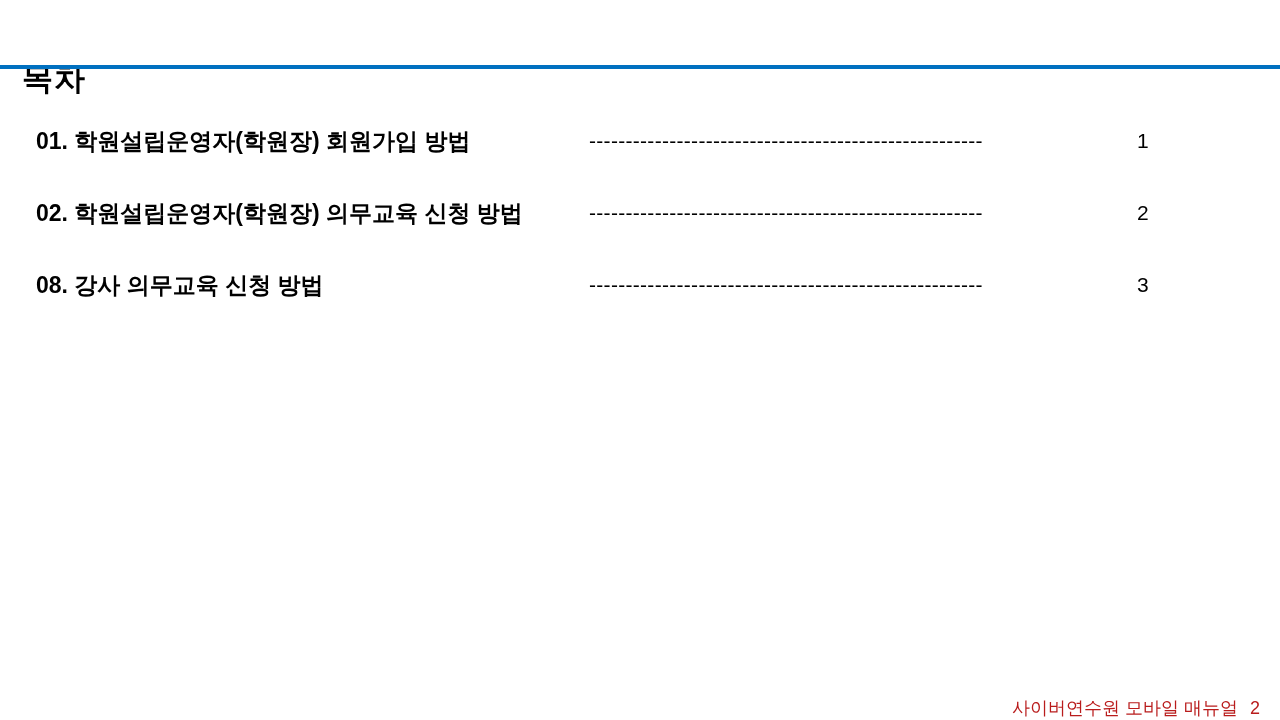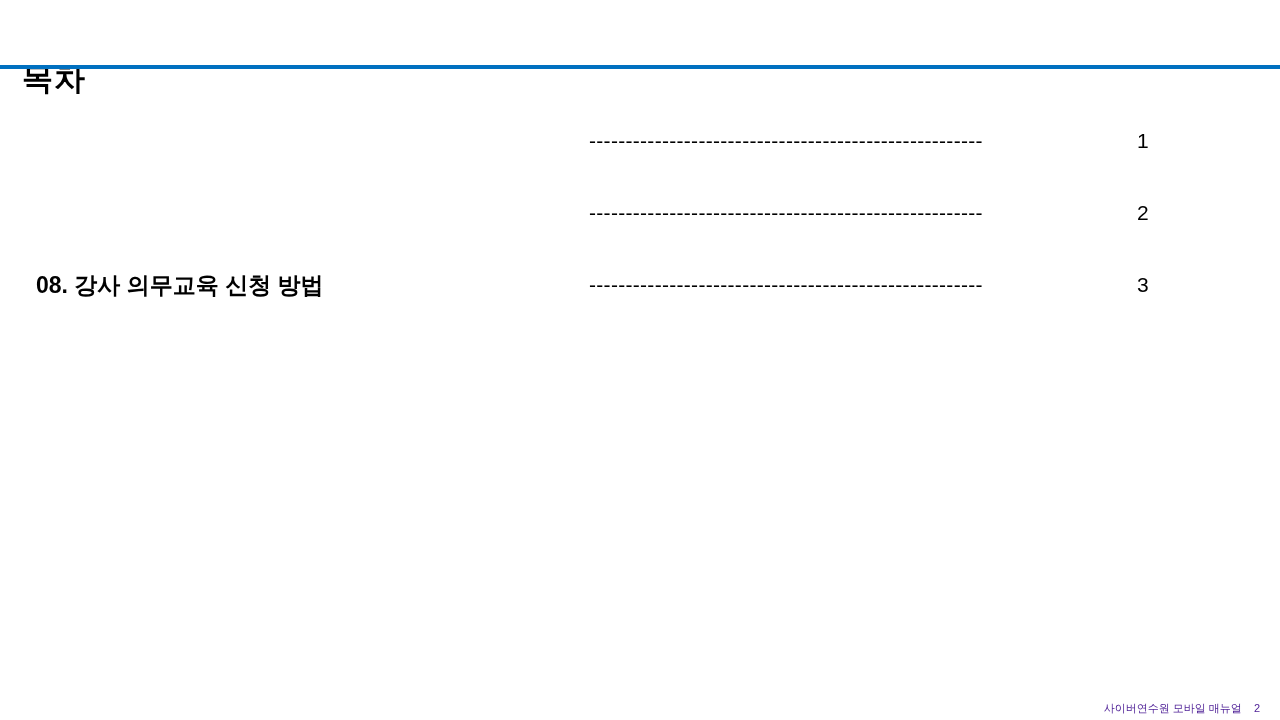--- a/index.html
+++ b/index.html
@@ -66,41 +66,43 @@
       position: absolute;
       left: 1101px;
       top: 0;
       font-size: 21px;
       line-height: 34px;
     }
     .footer {
       position: absolute;
       right: 20px;
       top: 697px;
-      font-size: 11px;
+      font-size: 18px;
       line-height: 22px;
-      color: #4c1d95;
+      color: #b91c1c;
       white-space: nowrap;
     }
     .footer span + span {
       margin-left: 12px;
     }
   </style>
 </head>
 <body>
 
 <div class="slide-title">목차</div>
 <div class="title-rule" style="background: rgb(0, 112, 192);"></div>
 
 <div class="toc">
   <div class="toc-row">
+    <span class="toc-label">01. 학원설립운영자(학원장) 회원가입 방법</span>
     <span class="toc-leader">------------------------------------------------------</span>
     <span class="toc-page">1</span>
   </div>
   <div class="toc-row">
+    <span class="toc-label">02. 학원설립운영자(학원장) 의무교육 신청 방법</span>
     <span class="toc-leader">------------------------------------------------------</span>
     <span class="toc-page">2</span>
   </div>
   <div class="toc-row">
     <span class="toc-label">08. 강사 의무교육 신청 방법</span>
     <span class="toc-leader">------------------------------------------------------</span>
     <span class="toc-page">3</span>
   </div>
 </div>
 

